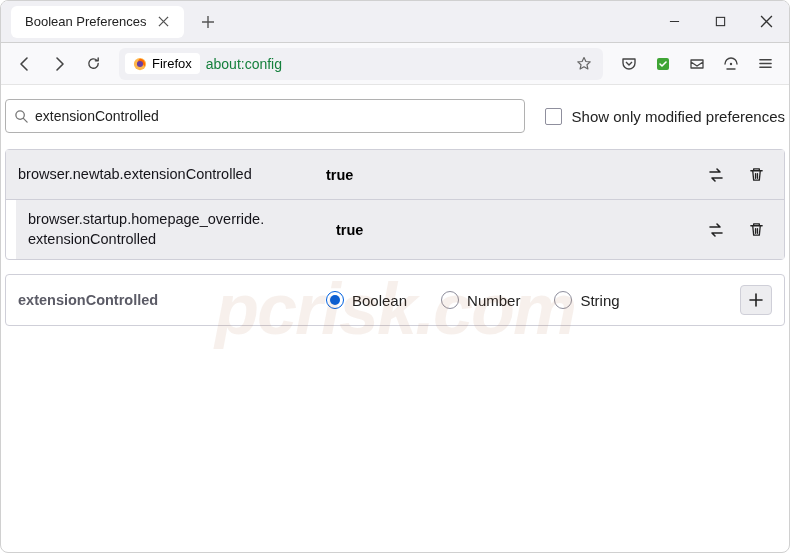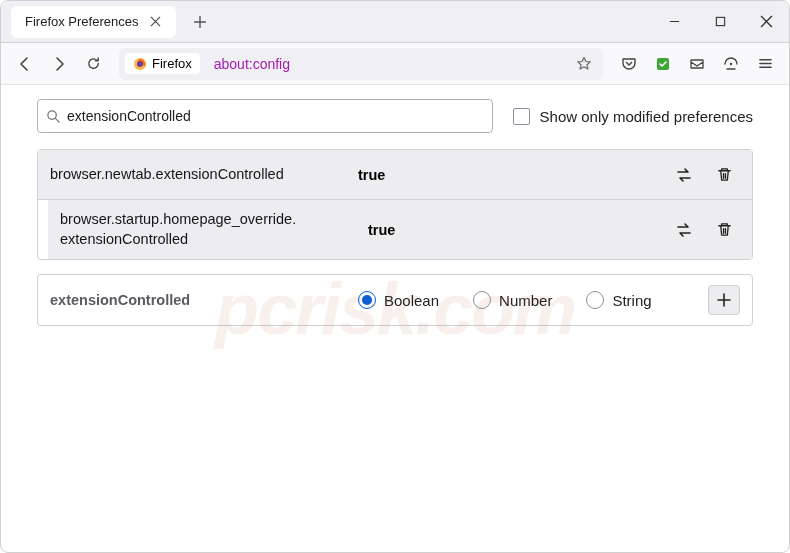--- a/index.html
+++ b/index.html
@@ -12,24 +12,24 @@
     .tab-close { width: 14px; height: 14px; display: flex; align-items: center; justify-content: center; cursor: pointer; color: #555; }
     .newtab-btn { margin-left: 10px; width: 28px; height: 28px; display: flex; align-items: center; justify-content: center; cursor: pointer; color: #555; border-radius: 4px; }
     .window-controls { margin-left: auto; display: flex; }
     .wc-btn { width: 46px; height: 42px; display: flex; align-items: center; justify-content: center; cursor: pointer; color: #333; }
     
     .toolbar { height: 42px; display: flex; align-items: center; padding: 0 8px; background: #f9f9fb; border-bottom: 1px solid #e5e5e5; gap: 2px; }
     .tb-btn { width: 32px; height: 32px; display: flex; align-items: center; justify-content: center; cursor: pointer; border-radius: 4px; color: #444; }
     .urlbar { flex: 1; height: 32px; background: #f0f0f4; border-radius: 6px; display: flex; align-items: center; padding: 0 6px; margin: 0 8px; gap: 6px; }
     .urlbar-badge { display: flex; align-items: center; background: #fff; border-radius: 4px; padding: 3px 8px; gap: 5px; }
     .ff-icon { width: 14px; height: 14px; }
-    .urlbar-input { flex: 1; border: none; background: transparent; font-size: 14px; color: #a21caf; outline: none; margin-left: 8px; }
+    .urlbar-input { flex: 1; border: none; background: transparent; font-size: 14px; color: #15803d; outline: none; }
     .star-btn { width: 26px; height: 26px; display: flex; align-items: center; justify-content: center; color: #666; cursor: pointer; }
     
-    .content { padding: 14px 36px; }
+    .content { padding: 14px 4px; }
     .search-row { display: flex; align-items: center; gap: 20px; margin-bottom: 16px; }
     .search-box { flex: 1; height: 34px; border: 1px solid #b1b1b1; border-radius: 4px; display: flex; align-items: center; padding: 0 8px; background: #fff; }
     .search-box svg { color: #777; }
     .search-input { flex: 1; border: none; font-size: 14px; color: #222; outline: none; margin-left: 6px; }
     .checkbox-wrap { display: flex; align-items: center; gap: 10px; cursor: pointer; }
     .checkbox { width: 17px; height: 17px; border: 1px solid #8f8f9d; border-radius: 2px; }
     .checkbox-label { font-size: 15px; color: #222; }
     
     .prefs-list { border: 1px solid #cfcfd8; border-radius: 4px; margin-bottom: 14px; }
     .pref-row { display: flex; align-items: center; padding: 10px 12px; border-bottom: 1px solid #cfcfd8; min-height: 50px; }
@@ -55,21 +55,21 @@
     
     .pocket-icon-svg { width: 16px; height: 16px; }
   </style>
 </head>
 <body>
 
 <div class="window">
 
   <div class="titlebar">
     <div class="tab">
-      <span class="tab-title">Firefox Preferences</span>
+      <span class="tab-title">Boolean Preferences</span>
       <span class="tab-close">
         <svg viewBox="0 0 12 12" width="11" height="11">
             <path d="M1 1l10 10M11 1L1 11" stroke="currentColor" stroke-width="1.4" fill="none"></path>
           </svg>
       </span>
     </div>
     <div class="newtab-btn">
       <svg viewBox="0 0 14 14" width="14" height="14">
           <path d="M7 1v12M1 7h12" stroke="currentColor" stroke-width="1.4" fill="none"></path>
         </svg>

